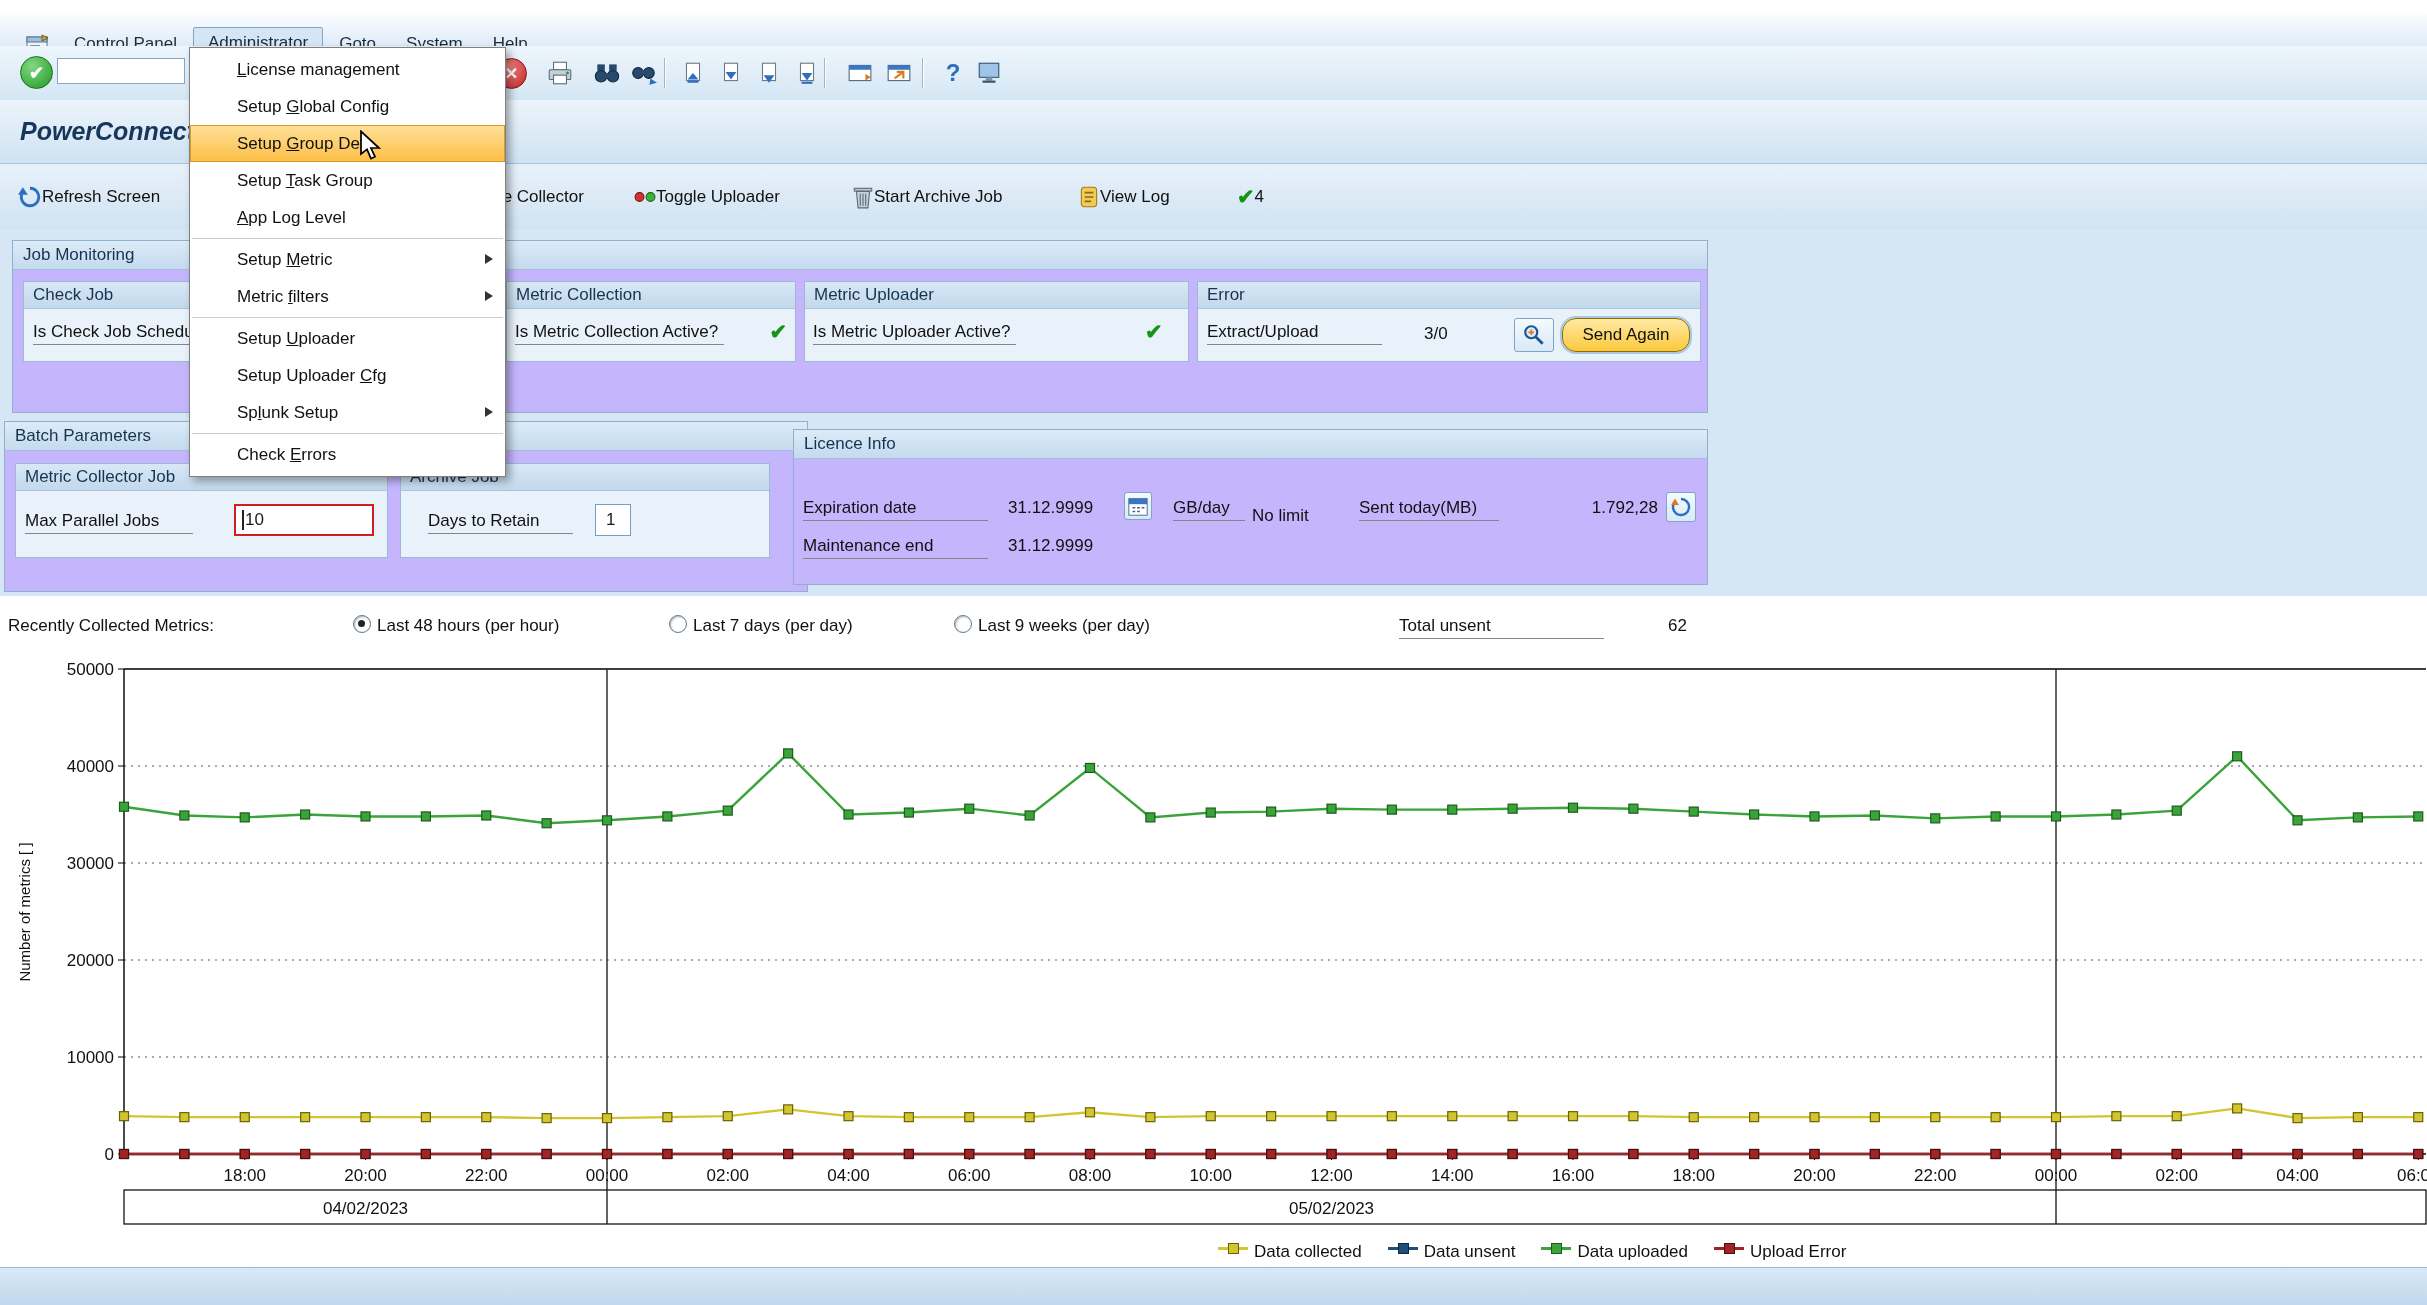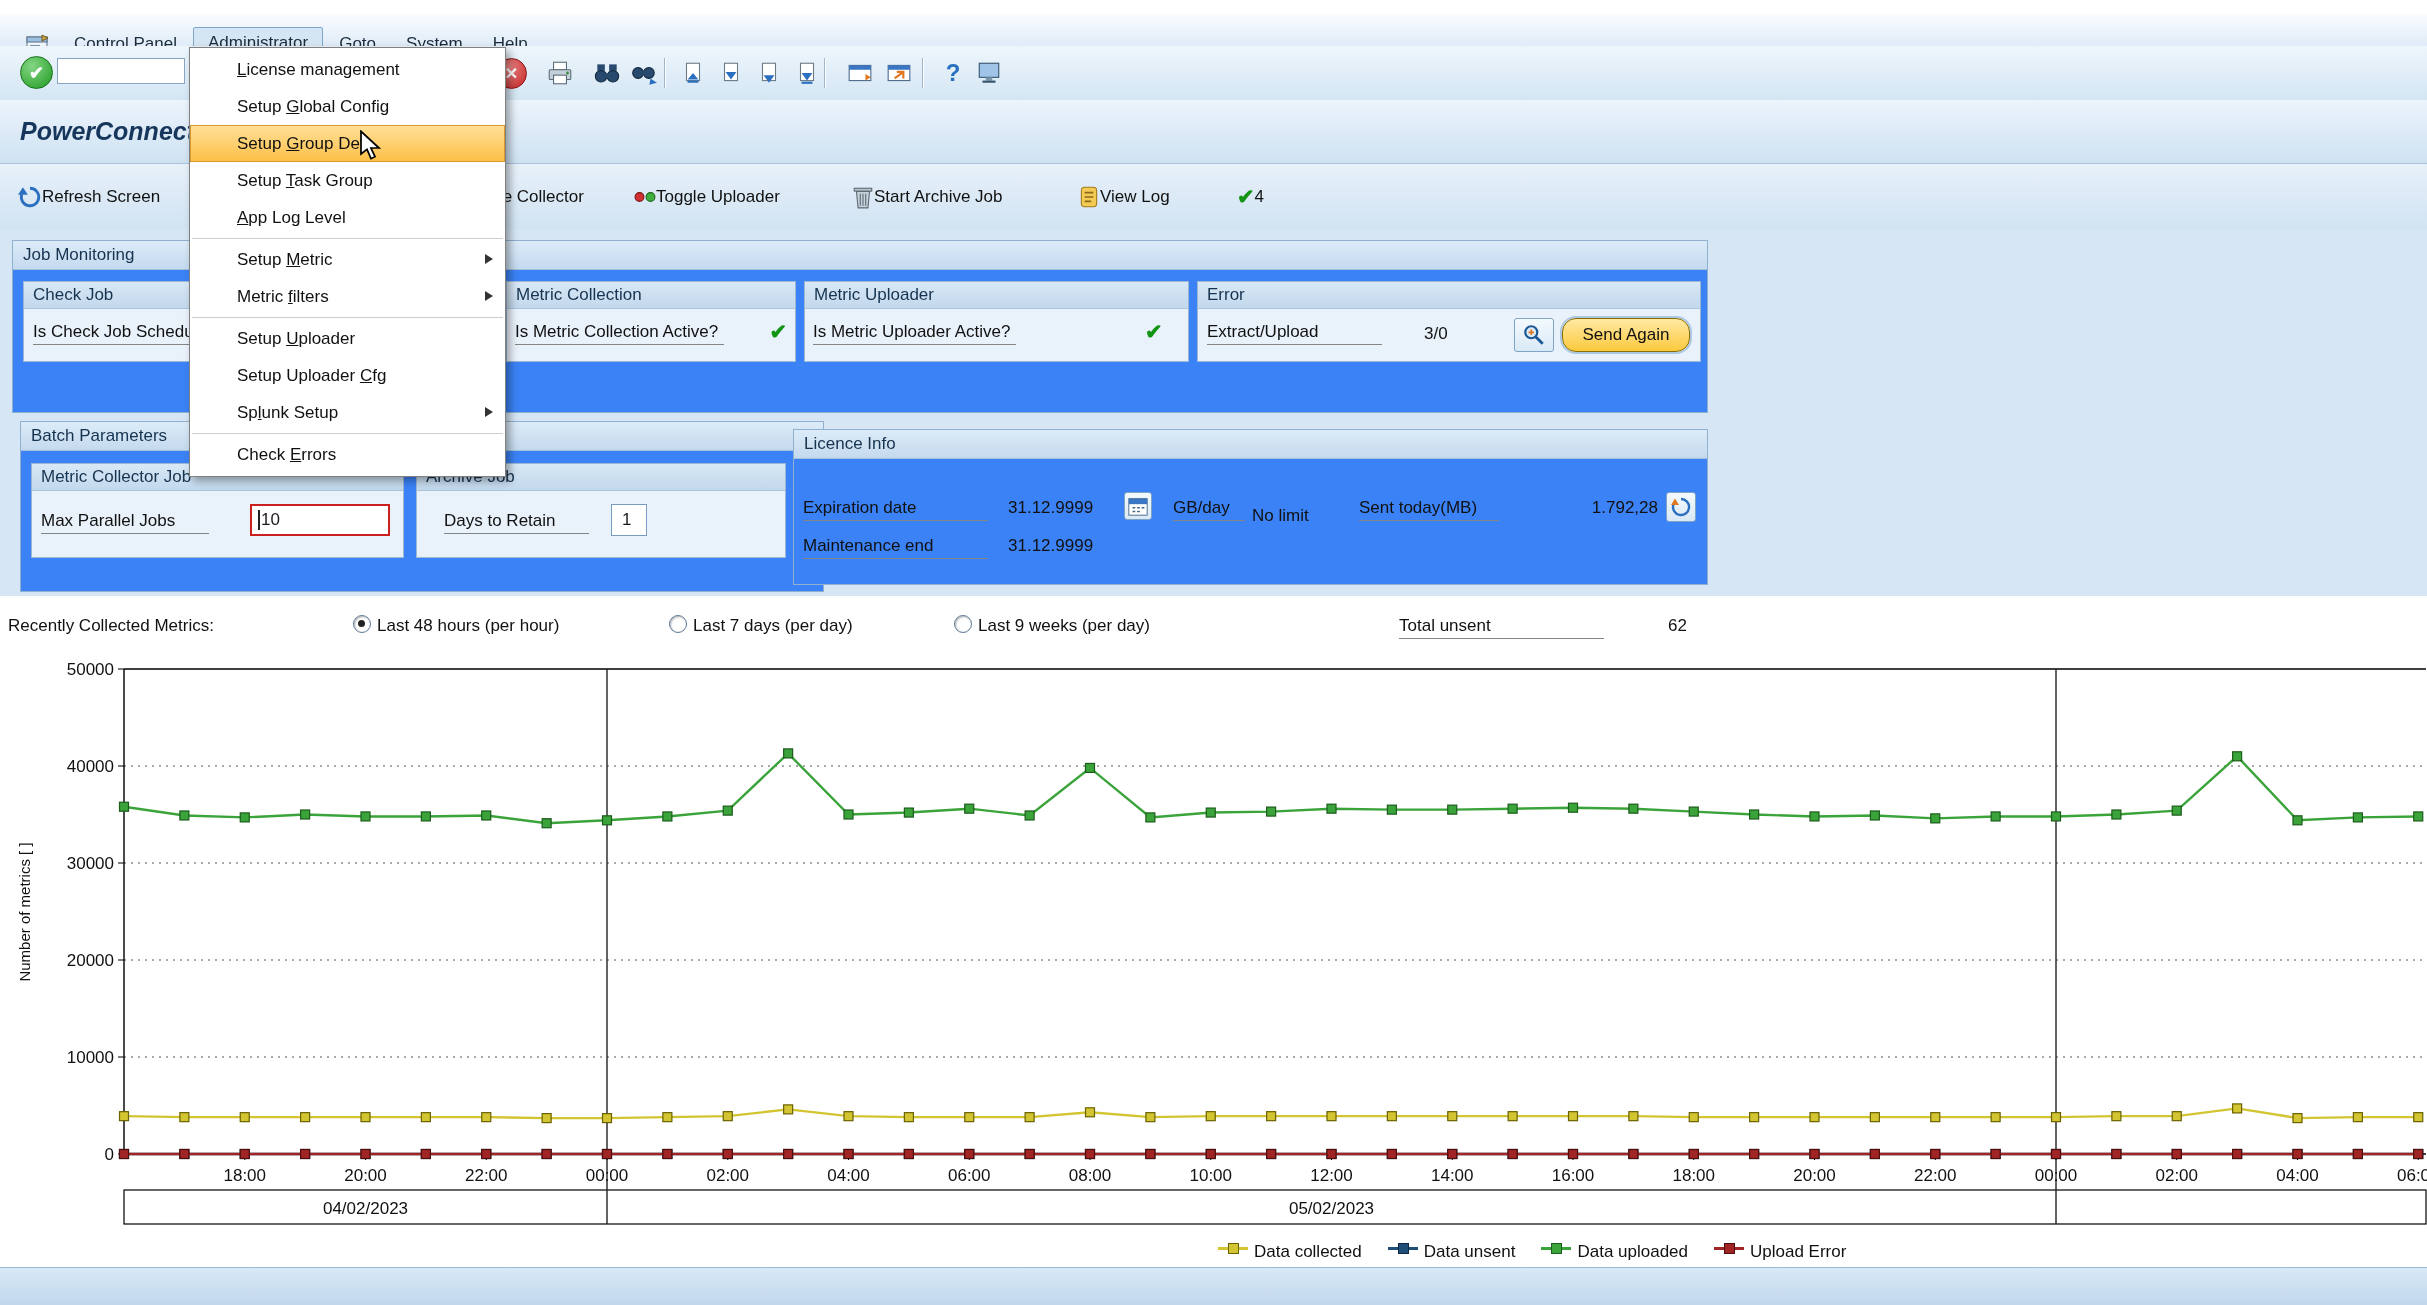--- a/index.html
+++ b/index.html
@@ -40,21 +40,21 @@
   .apptoolbar{position:absolute;left:0;top:164px;width:2427px;height:65px;
     background:linear-gradient(#e7f1fa,#d1e3f2);border-bottom:1px solid #a3bed6}
   .atb{position:absolute;top:15px;height:36px;display:flex;align-items:center;color:#111;white-space:nowrap}
 
   
   .content-bg{position:absolute;left:0;top:229px;width:2427px;height:367px;background:#d6e6f4}
   .white-zone{position:absolute;left:0;top:596px;width:2427px;height:671px;background:#fff}
   .bottombar{position:absolute;left:0;top:1267px;width:2427px;height:38px;
     background:linear-gradient(#d8e9f6,#c0d7ec);border-top:1px solid #9cbad6;box-sizing:border-box}
 
-  .group{position:absolute;border:1px solid #8fb0cf;background:#3b82f6;box-sizing:border-box}
+  .group{position:absolute;border:1px solid #8fb0cf;background:#c4b5fd;box-sizing:border-box}
   .ghead{height:28px;line-height:28px;padding-left:10px;color:#16334f;
     background:linear-gradient(#dcebf8,#c4daee);border-bottom:1px solid #a5c0da}
   .sbox{position:absolute;border:1px solid #9cb8d4;background:#e9f1fa;box-sizing:border-box}
   .shead{height:26px;line-height:26px;padding-left:9px;color:#16334f;
     background:linear-gradient(#d8e8f6,#c2d8ec);border-bottom:1px solid #aac4dc}
   .flabel{position:absolute;border-bottom:1px solid #858585;padding-bottom:2px;white-space:nowrap;color:#111}
   .val{position:absolute;white-space:nowrap;color:#111}
   .ok{position:absolute;color:#149414;font-size:21px;font-weight:bold}
   .field{position:absolute;background:#fff;border:1px solid #7a9cc0;box-sizing:border-box;
     display:flex;align-items:center;padding-left:6px}
@@ -272,21 +272,21 @@
       <svg width="24" height="24" viewBox="0 0 22 22">
         <circle cx="8.5" cy="8.5" r="5.5" fill="#d9ebf8" stroke="#1c5796" stroke-width="2"></circle>
         <path d="M6 8.5 h5 M8.5 6 v5" stroke="#e07820" stroke-width="1.6"></path>
         <path d="M12.5 12.5 L19 19" stroke="#1c5796" stroke-width="2.6"></path>
       </svg>
     </div>
     <button class="send-again" style="left:364px;top:36px;width:128px;height:34px">Send Again</button>
   </div>
 </div>
 
-<div class="group" style="left:20px;top:421px;width:804px;height:171px">
+<div class="group" style="left:4px;top:421px;width:804px;height:171px">
   <div class="ghead">Batch Parameters</div>
   <div class="sbox" style="left:10px;top:41px;width:373px;height:95px">
     <div class="shead">Metric Collector Job</div>
     <span class="flabel" style="left:9px;top:47px;width:168px">Max Parallel Jobs</span>
     <div class="field focus-red" style="left:218px;top:40px;width:140px;height:32px">
       <span class="caret"></span>
       <span>10</span>
     </div>
   </div>
   <div class="sbox" style="left:395px;top:41px;width:370px;height:95px">

